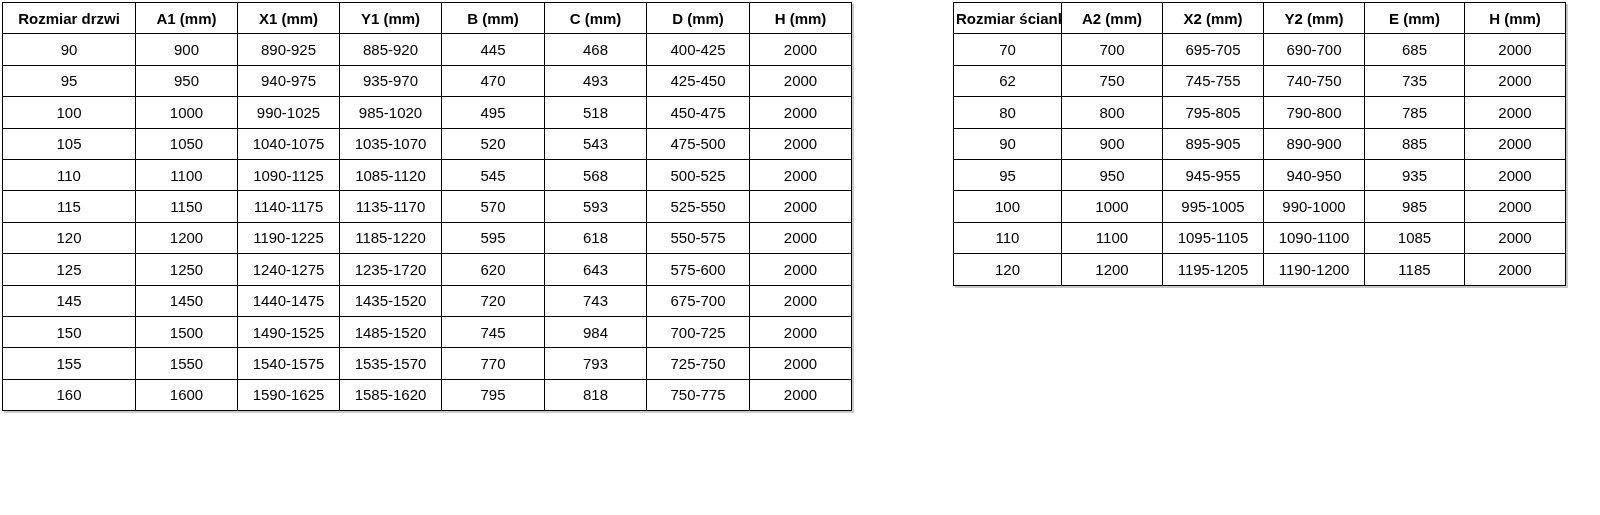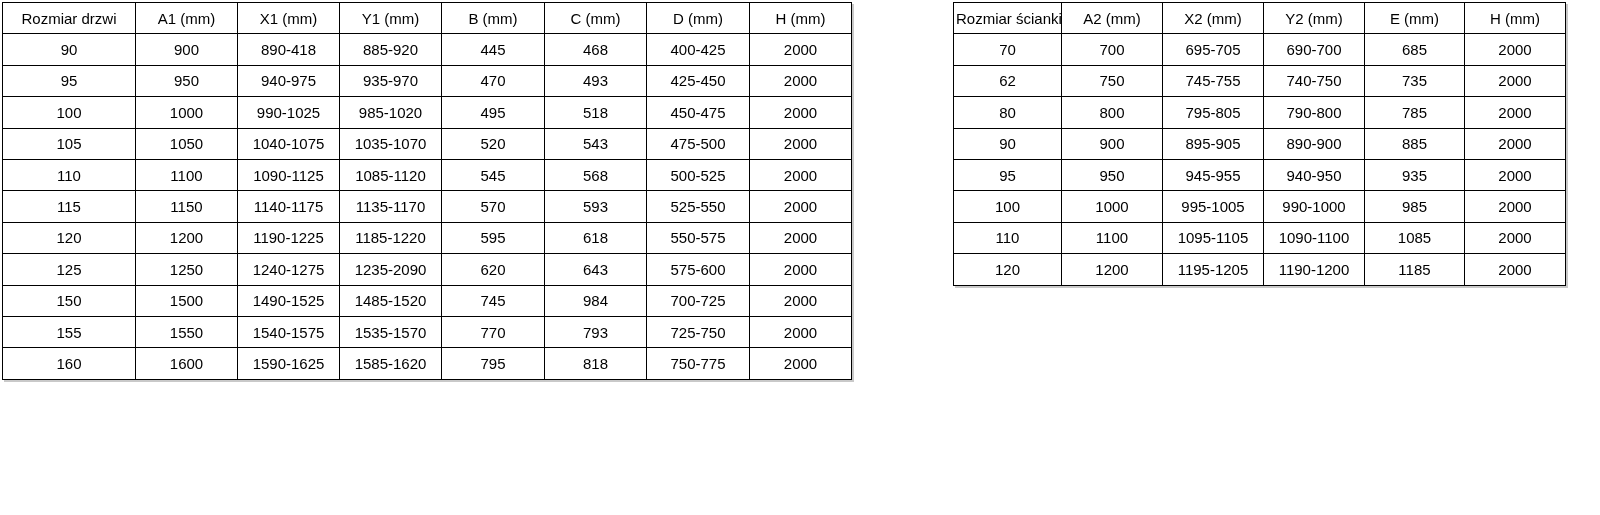--- a/index.html
+++ b/index.html
@@ -30,21 +30,21 @@
     text-align: center;
     vertical-align: middle;
     color: #000000;
     font-size: 15px;
     padding: 0 2px;
     height: 30.4px;
     white-space: nowrap;
     overflow: hidden;
   }
   table.tbl th {
-    font-weight: normal;
+    font-weight: bold;
   }
 </style>
 </head>
 <body>
 
 <div class="canvas">
 
   <table class="tbl tbl-left">
     <colgroup>
       <col style="width:133px">
@@ -65,21 +65,21 @@
           <th>B (mm)</th>
           <th>C (mm)</th>
           <th>D (mm)</th>
           <th>H (mm)</th>
         </tr>
       </thead>
       <tbody>
         <tr>
           <td>90</td>
           <td>900</td>
-          <td>890-418</td>
+          <td>890-925</td>
           <td>885-920</td>
           <td>445</td>
           <td>468</td>
           <td>400-425</td>
           <td>2000</td>
         </tr>
         <tr>
           <td>95</td>
           <td>950</td>
           <td>940-975</td>
@@ -136,24 +136,34 @@
           <td>1185-1220</td>
           <td>595</td>
           <td>618</td>
           <td>550-575</td>
           <td>2000</td>
         </tr>
         <tr>
           <td>125</td>
           <td>1250</td>
           <td>1240-1275</td>
-          <td>1235-2090</td>
+          <td>1235-1720</td>
           <td>620</td>
           <td>643</td>
           <td>575-600</td>
+          <td>2000</td>
+        </tr>
+        <tr>
+          <td>145</td>
+          <td>1450</td>
+          <td>1440-1475</td>
+          <td>1435-1520</td>
+          <td>720</td>
+          <td>743</td>
+          <td>675-700</td>
           <td>2000</td>
         </tr>
         <tr>
           <td>150</td>
           <td>1500</td>
           <td>1490-1525</td>
           <td>1485-1520</td>
           <td>745</td>
           <td>984</td>
           <td>700-725</td>

